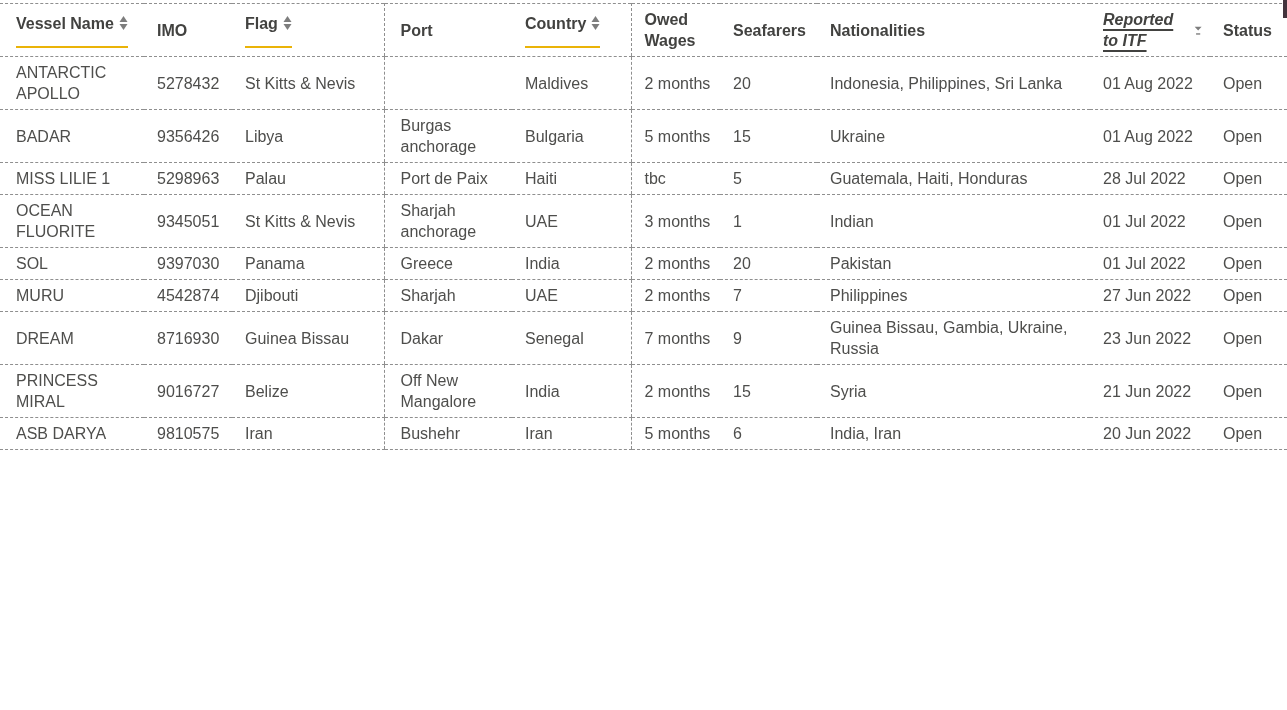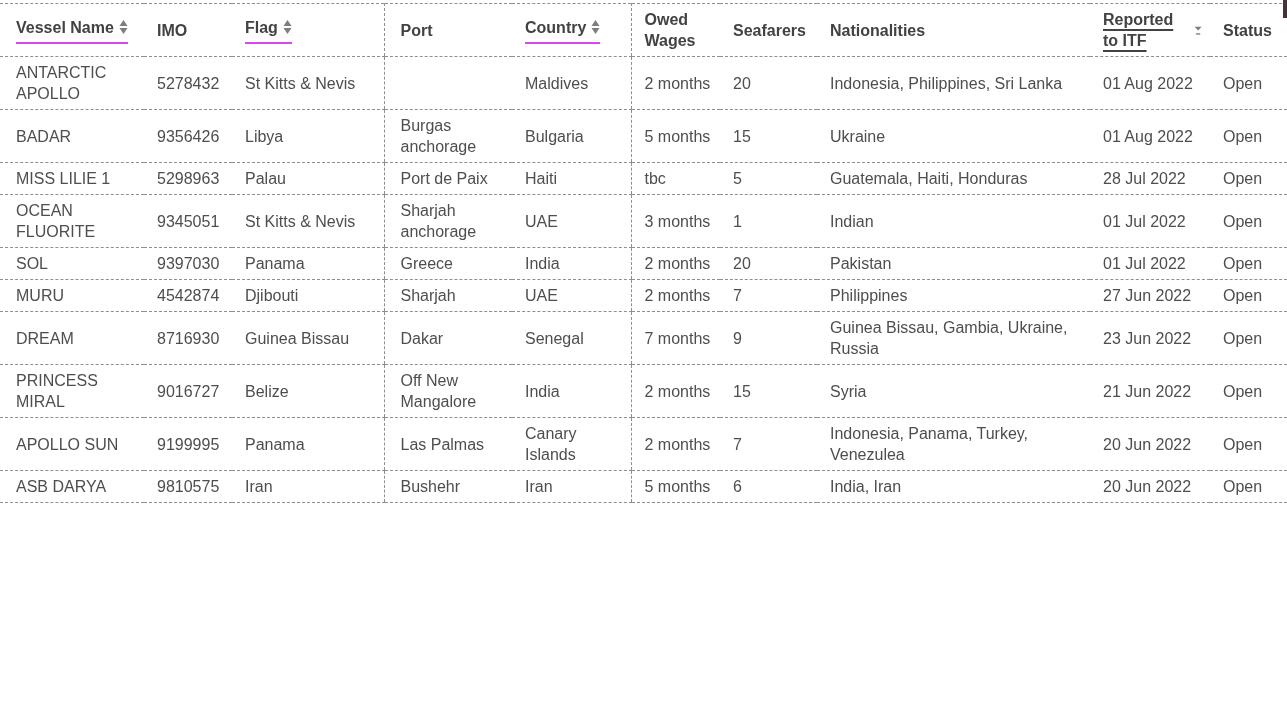--- a/index.html
+++ b/index.html
@@ -35,31 +35,32 @@
     border-bottom:1px dashed #8f8f8f;
     overflow:hidden;
   }
   th{font-weight:bold;color:#424240;}
   td.cell-vessel,th.col-vessel{padding-left:16px;}
   td.cell-port,th.col-port,
   td.cell-owed,th.col-owed{border-left:1px dashed #8f8f8f;}
   td.cell-port,th.col-port{padding-left:16px;}
   .sort-link{
     display:inline-block;
-    border-bottom:2px solid #d946ef;
-    padding-bottom:4px;
+    border-bottom:2px solid #eab308;
+    padding-bottom:12px;
     cursor:pointer;
     white-space:nowrap;
   }
   .sort-link .sort-icon{margin-left:5px;vertical-align:-1px;}
   .sort-link-text{
     text-decoration:underline;
     text-decoration-thickness:2px;
     text-underline-offset:4px;
     cursor:pointer;
+    font-style:italic;
   }
   .reported-wrap{display:flex;align-items:center;gap:9px;}
   .scrollbar-thumb{
     position:absolute;
     top:0;right:0;
     width:4px;height:18px;
     background:#42333c;
   }
 </style>
 </head>
@@ -207,32 +208,20 @@
       <td class="cell-flag">Belize</td>
       <td class="cell-port">Off New Mangalore</td>
       <td class="cell-country">India</td>
       <td class="cell-owed">2 months</td>
       <td class="cell-seafarers">15</td>
       <td class="cell-nat">Syria</td>
       <td class="cell-reported">21 Jun 2022</td>
       <td class="cell-status">Open</td>
     </tr>
     <tr>
-      <td class="cell-vessel">APOLLO SUN</td>
-      <td class="cell-imo">9199995</td>
-      <td class="cell-flag">Panama</td>
-      <td class="cell-port">Las Palmas</td>
-      <td class="cell-country">Canary Islands</td>
-      <td class="cell-owed">2 months</td>
-      <td class="cell-seafarers">7</td>
-      <td class="cell-nat">Indonesia, Panama, Turkey, Venezulea</td>
-      <td class="cell-reported">20 Jun 2022</td>
-      <td class="cell-status">Open</td>
-    </tr>
-    <tr>
       <td class="cell-vessel">ASB DARYA</td>
       <td class="cell-imo">9810575</td>
       <td class="cell-flag">Iran</td>
       <td class="cell-port">Bushehr</td>
       <td class="cell-country">Iran</td>
       <td class="cell-owed">5 months</td>
       <td class="cell-seafarers">6</td>
       <td class="cell-nat">India, Iran</td>
       <td class="cell-reported">20 Jun 2022</td>
       <td class="cell-status">Open</td>

